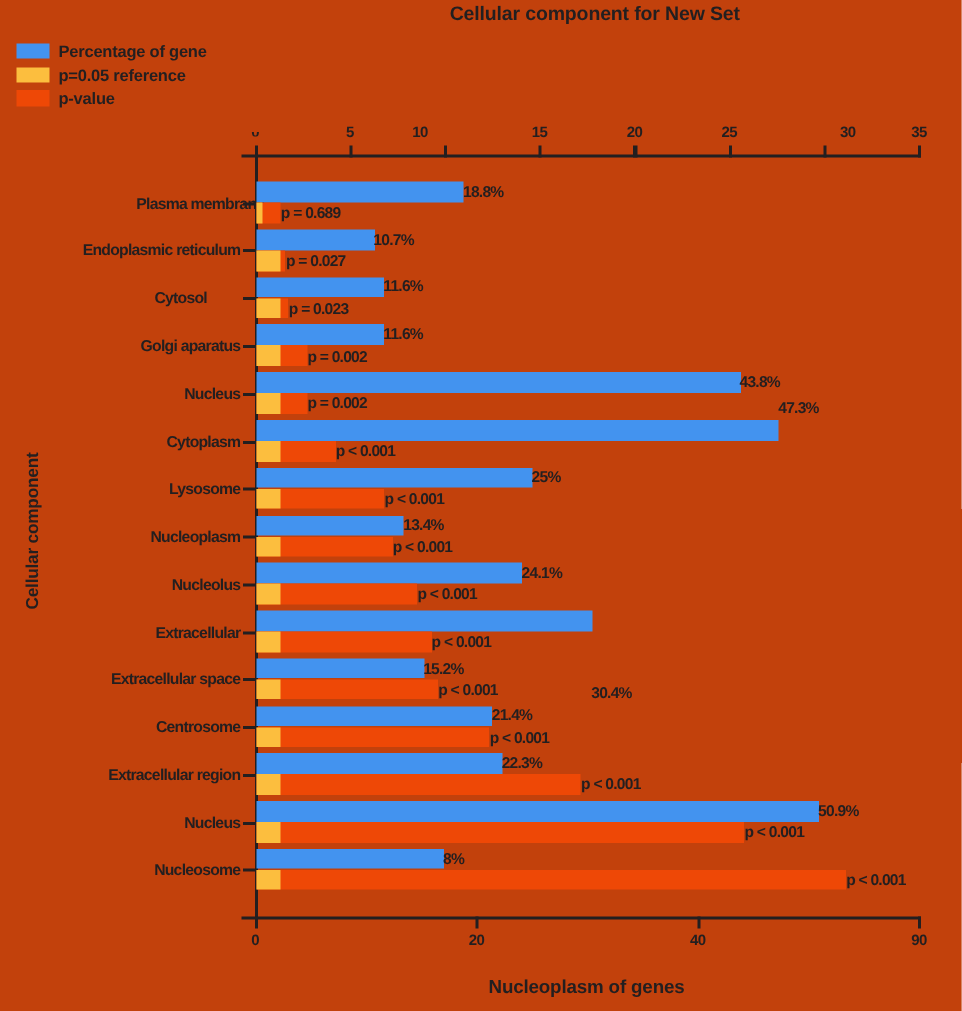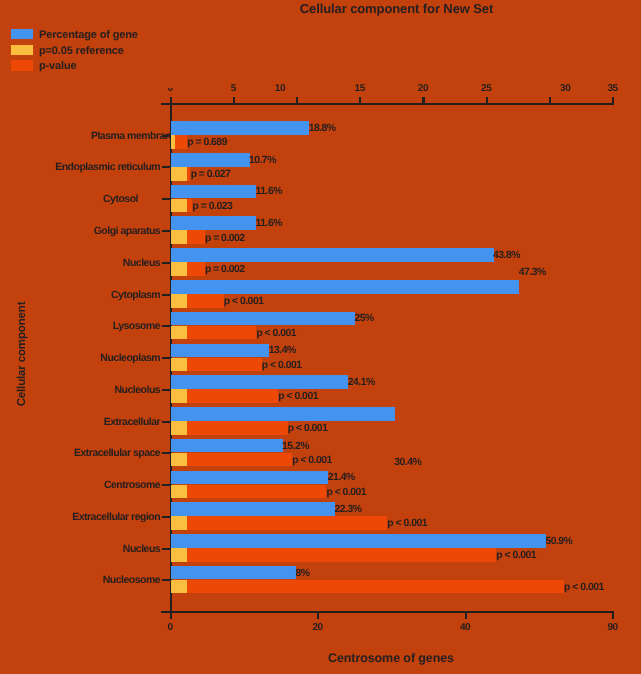--- a/index.html
+++ b/index.html
@@ -38,21 +38,21 @@
       </div>
       <div class="legend-item" style="top: 44.5px; left: 11px;">
         <span class="legend-swatch" style="background: rgb(252, 190, 62); width: 21.5px; height: 10.7px;"></span>
         <span class="legend-label" style="margin-left: 6.5px;">p=0.05 reference</span>
       </div>
       <div class="legend-item" style="top: 60.2px; left: 11px;">
         <span class="legend-swatch" style="background: rgb(238, 72, 6); width: 21.5px; height: 10.7px;"></span>
         <span class="legend-label" style="margin-left: 6.5px;">p-value</span>
       </div>
     </div>
-  <div class="axis-title" id="bottom-axis-title" style="left: 191px; width: 400px; top: 650.5px;">Centrosome of genes</div>
+  <div class="axis-title" id="bottom-axis-title" style="left: 191px; width: 400px; top: 650.5px;">Nucleoplasm of genes</div>
   <div id="y-axis-title" style="left: 16px; top: 354px; transform: rotate(-90deg) translate(-50%, 0px);">Cellular component</div>
   <div id="plot">
       <div class="axis-line" style="left: 161.2px; top: 102.8px; width: 452.9px; height: 2px;"></div>
       <div class="axis-line" style="left: 161.2px; top: 610.8px; width: 452.9px; height: 2px;"></div>
       <div class="axis-line" style="left: 169.6px; top: 102.8px; width: 2.2px; height: 510px;"></div>
       <div class="tick" style="left: 169.6px; top: 96.8px; width: 2.2px; height: 8px;"></div>
       <div class="tick-clip" style="left: 149.1px; top: 87.5px; width: 42px; height: 3.8px; overflow: hidden;">
         <div class="tick-label" style="position: absolute; left: 0px; top: -4.5px; width: 42px;">0</div>
       </div>
       <div class="tick" style="left: 232.814px; top: 96.8px; width: 2.2px; height: 8px;"></div>

